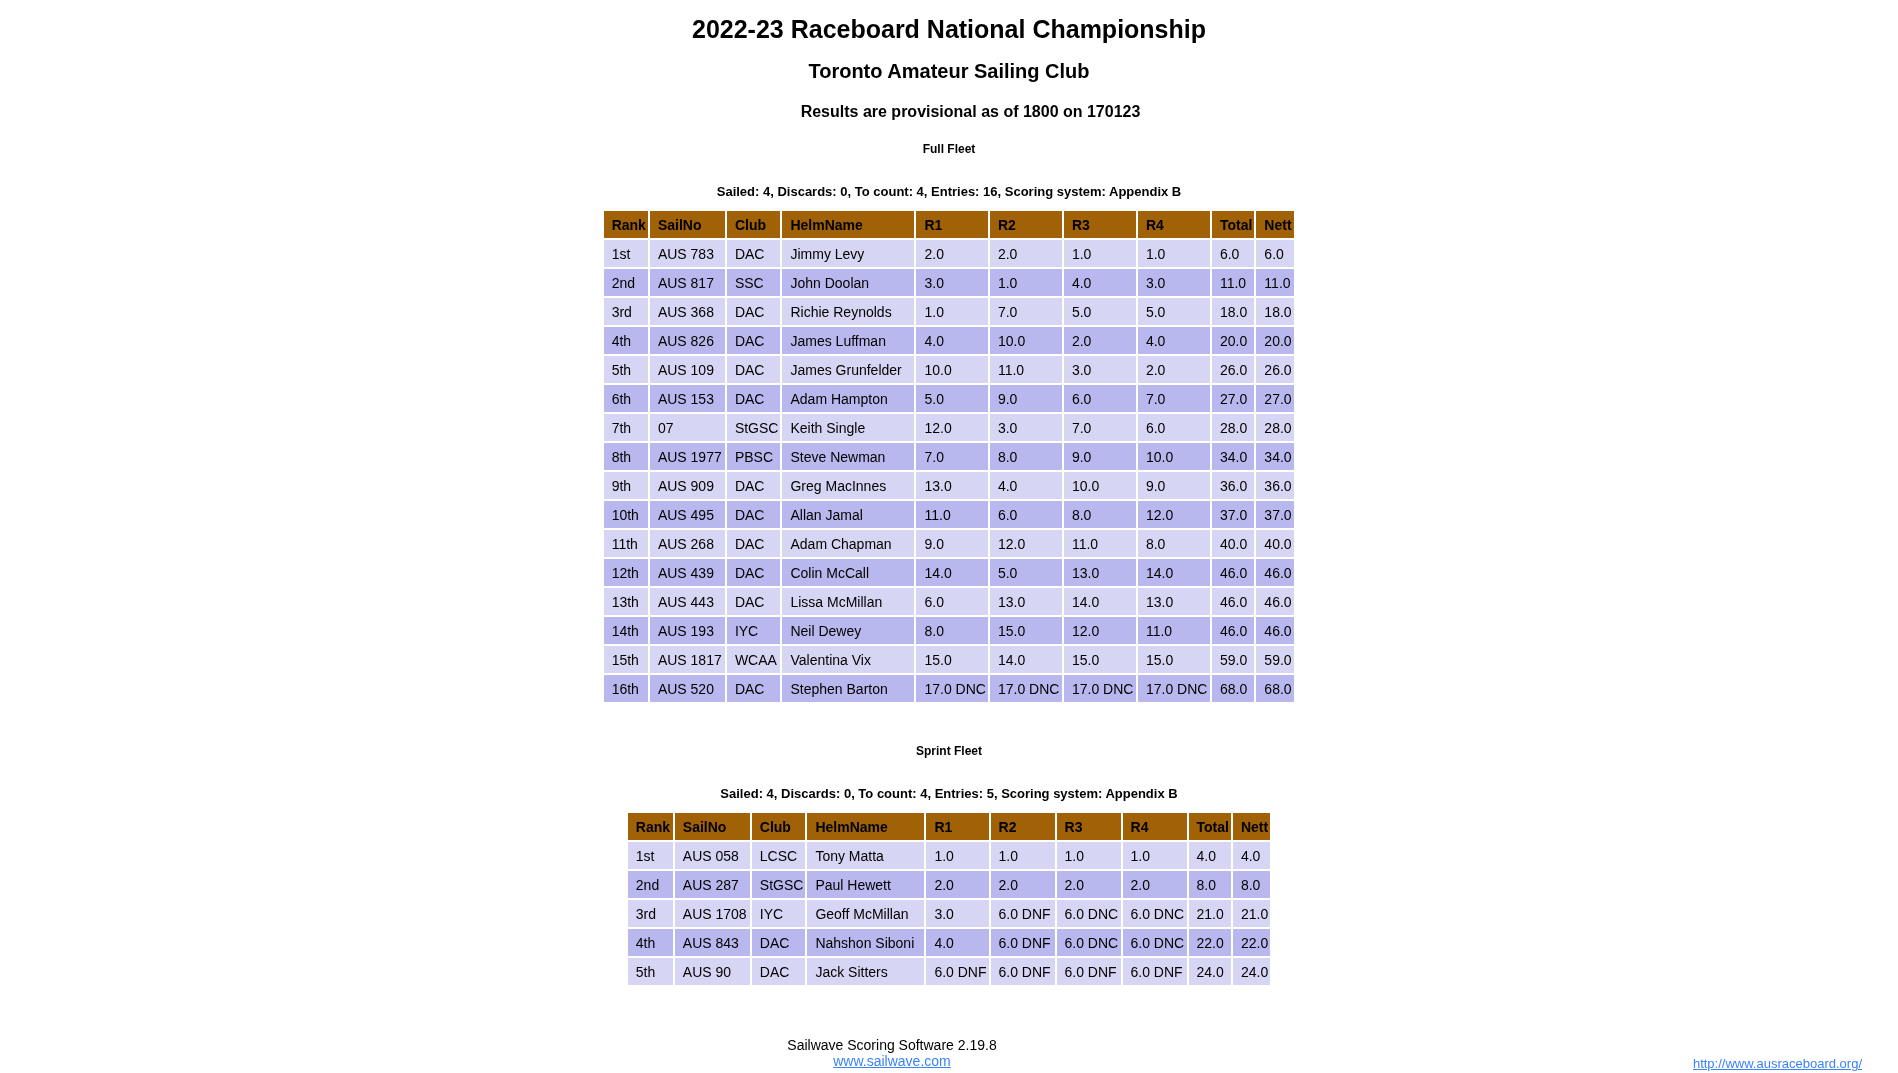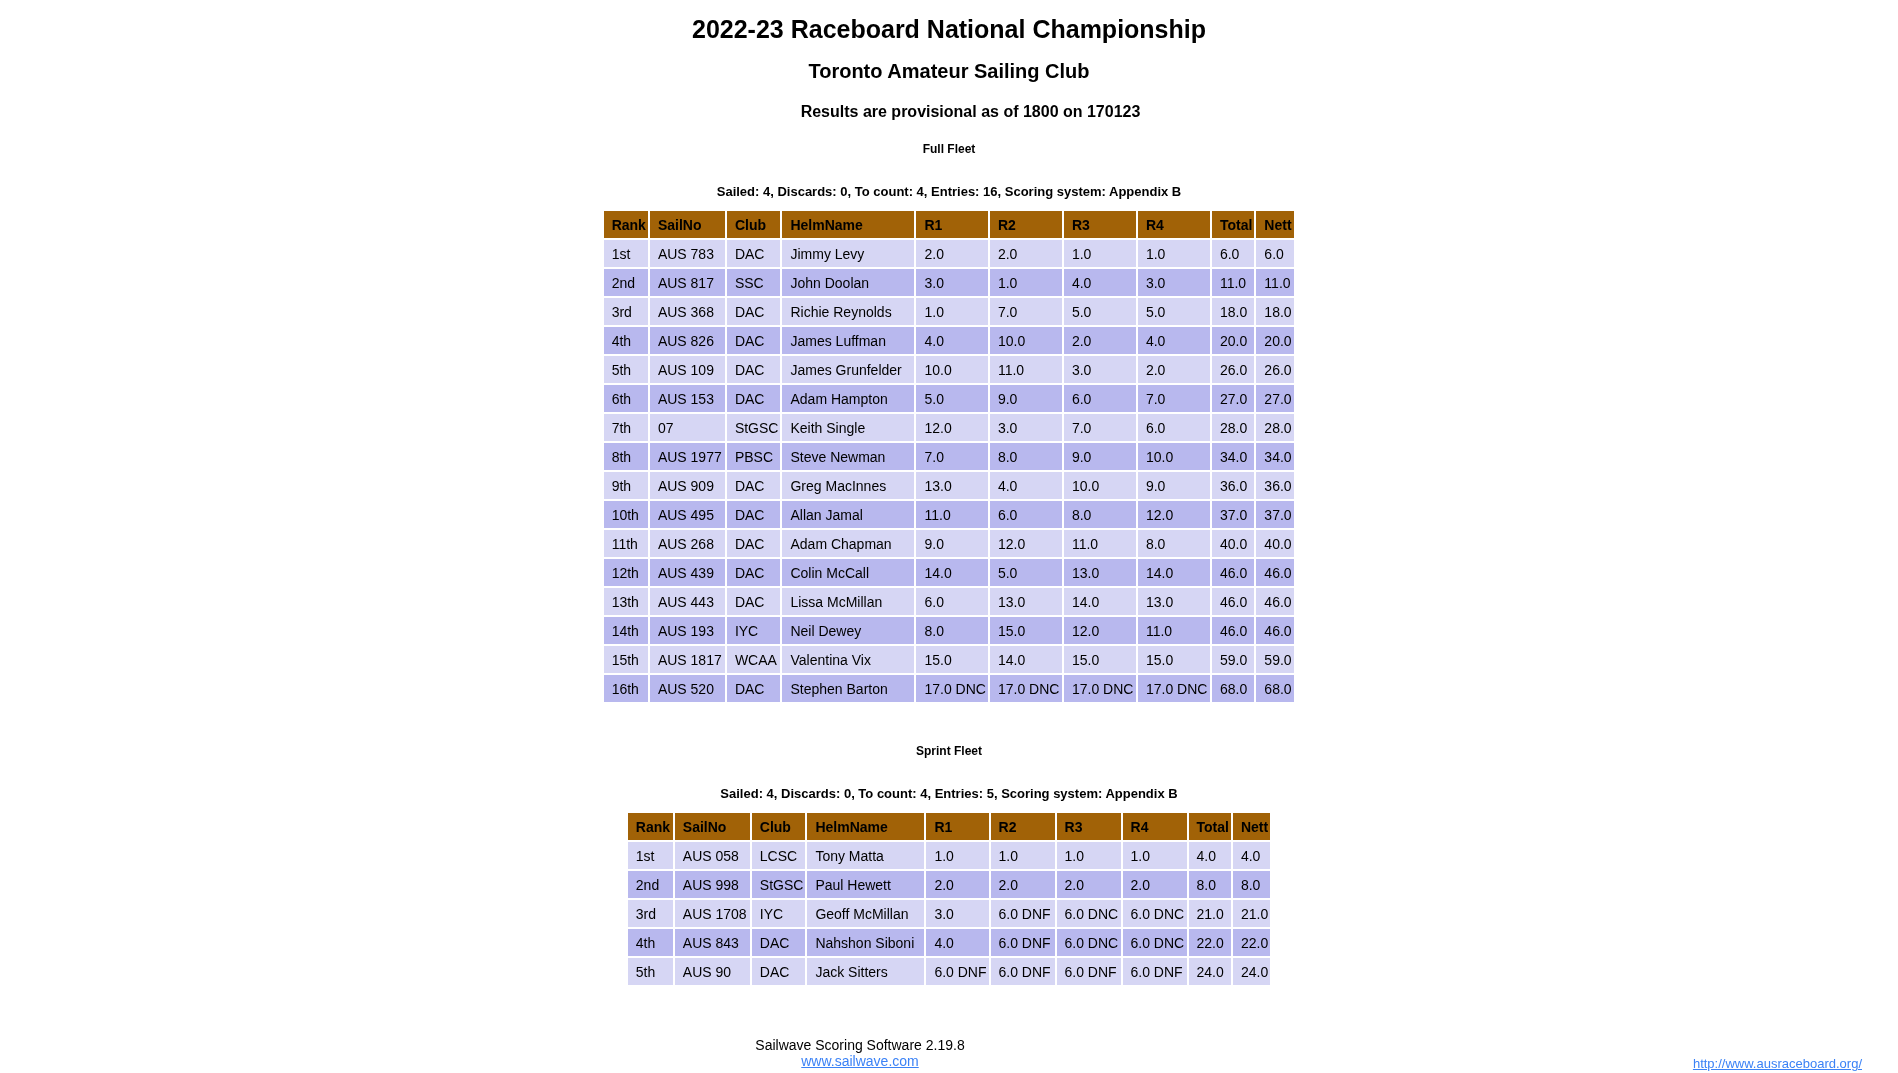--- a/index.html
+++ b/index.html
@@ -53,20 +53,21 @@
   .f1 .c8{width:40px}.f1 .c9{width:36px}
 
   .footer {
     position: absolute;
     top: 1022px;
     left: 0;
     width: 1720px;
     text-align: center;
     font-size: 14px;
     line-height: 16px;
+    padding-left: 32px;
   }
   a.link { color: #3b82f6; text-decoration: underline; cursor: pointer; }
   .external-link {
     position: absolute;
     top: 1041px;
     right: 36px;
     font-size: 13px;
     line-height: 15px;
   }
 </style>
@@ -320,21 +321,21 @@
             <td class="c3">Tony Matta</td>
             <td class="c4">1.0</td>
             <td class="c5">1.0</td>
             <td class="c6">1.0</td>
             <td class="c7">1.0</td>
             <td class="c8">4.0</td>
             <td class="c9">4.0</td>
           </tr>
           <tr>
             <td class="c0">2nd</td>
-            <td class="c1">AUS 998</td>
+            <td class="c1">AUS 287</td>
             <td class="c2">StGSC</td>
             <td class="c3">Paul Hewett</td>
             <td class="c4">2.0</td>
             <td class="c5">2.0</td>
             <td class="c6">2.0</td>
             <td class="c7">2.0</td>
             <td class="c8">8.0</td>
             <td class="c9">8.0</td>
           </tr>
           <tr>

